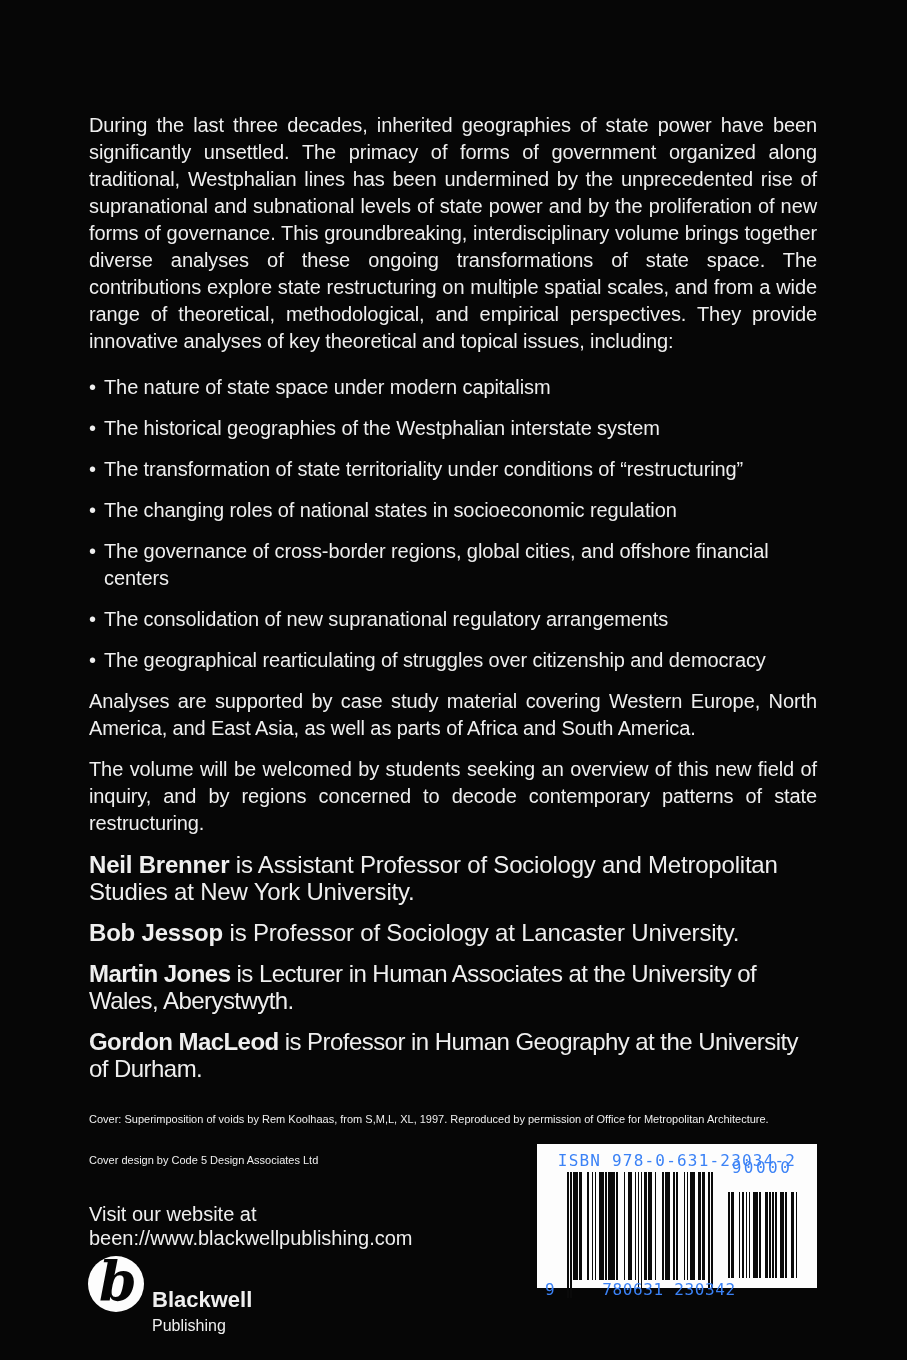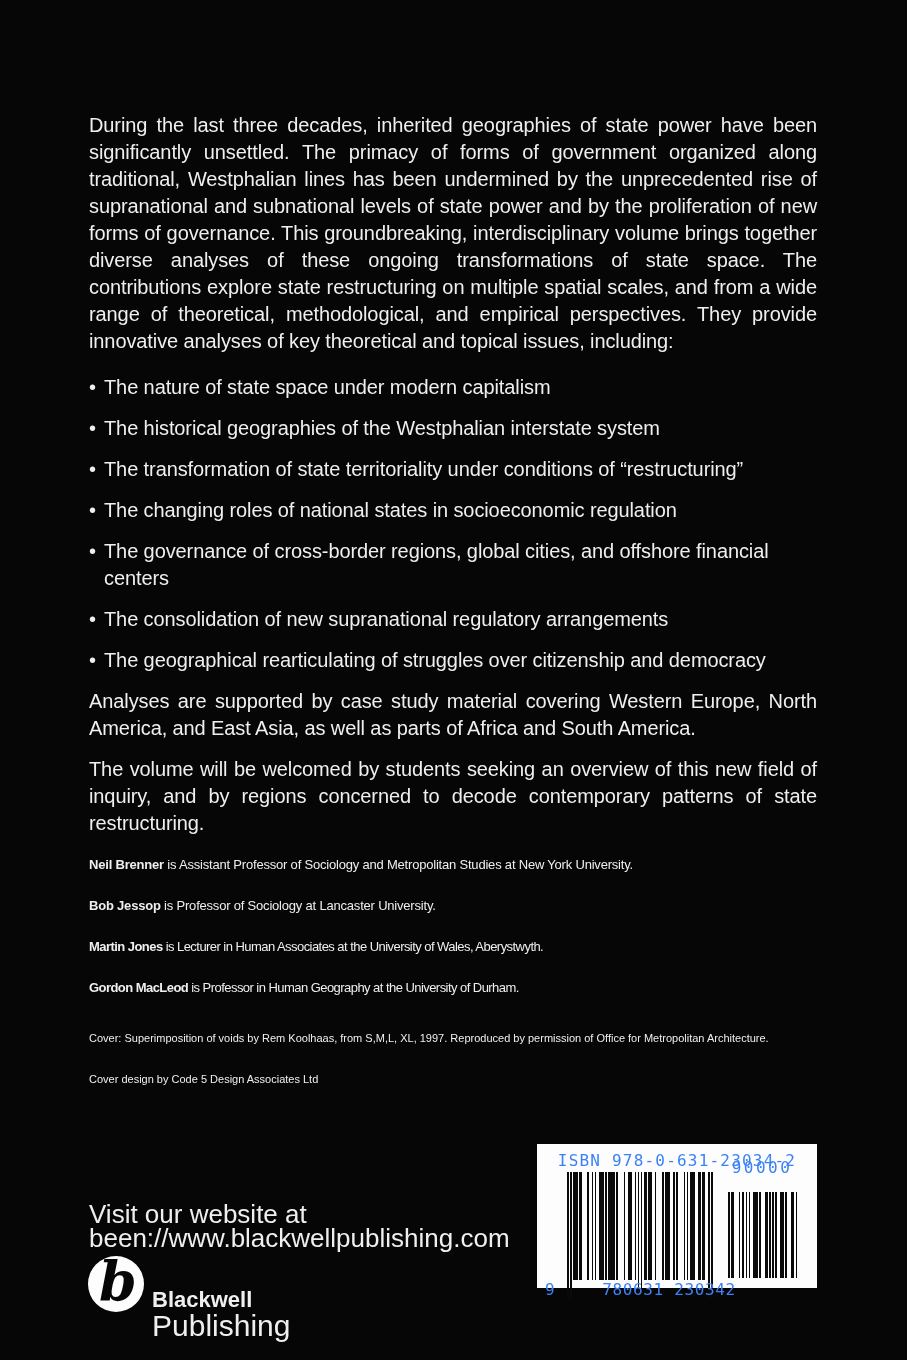--- a/index.html
+++ b/index.html
@@ -25,36 +25,36 @@
     list-style:none;margin:19px 0 4px 0;padding:0;
   }
   ul.bullets li{
     display:flex;
     font-size:20px;line-height:27px;
     margin:0 0 14px 0;
     letter-spacing:-0.1px;
   }
   .dot{width:15px;flex:0 0 15px;}
   .bio{
-    font-size:13px;line-height:27px;
+    font-size:24px;line-height:27px;
     margin:0 0 14px 0;
     letter-spacing:-0.2px;
   }
   .bio.tight{letter-spacing:-0.55px;}
   .bio strong{font-weight:bold;}
   .credit{
     font-size:11px;line-height:23px;
     margin:0;
     letter-spacing:0;
   }
   .credit.first{margin-top:26px;}
   .credit.second{margin-top:18px;}
   .website{
     position:absolute;left:89px;top:1202px;
-    font-size:26px;line-height:24px;
+    font-size:20px;line-height:24px;
   }
   .website .url{cursor:pointer;}
   .logo{
     position:absolute;left:88px;top:1256px;
     display:flex;align-items:flex-start;
   }
   .logo-mark{
     width:56px;height:56px;border-radius:50%;
     background:#fdfdfd;
     position:relative;
@@ -62,21 +62,21 @@
   }
   .logo-b{
     position:absolute;left:11px;top:-6px;
     font-family:"DejaVu Serif",serif;
     font-style:italic;font-weight:bold;
     font-size:54px;line-height:62px;
     color:#060606;
   }
   .logo-text{margin-left:8px;padding-top:5px;}
   .logo-name{font-size:22px;line-height:26px;font-weight:bold;margin-top:26px;}
-  .logo-division{font-size:30px;line-height:26px;font-weight:normal;}
+  .logo-division{font-size:16px;line-height:26px;font-weight:normal;}
   .barcode-box{
     position:absolute;left:537px;top:1144px;
     width:280px;height:144px;
     background:#fdfdfd;color:#3b82f6;
   }
   .isbn-label{
     position:absolute;left:0;right:0;top:7px;
     text-align:center;
     font-family:"DejaVu Sans Mono",monospace;
     font-size:16px;letter-spacing:1.2px;

